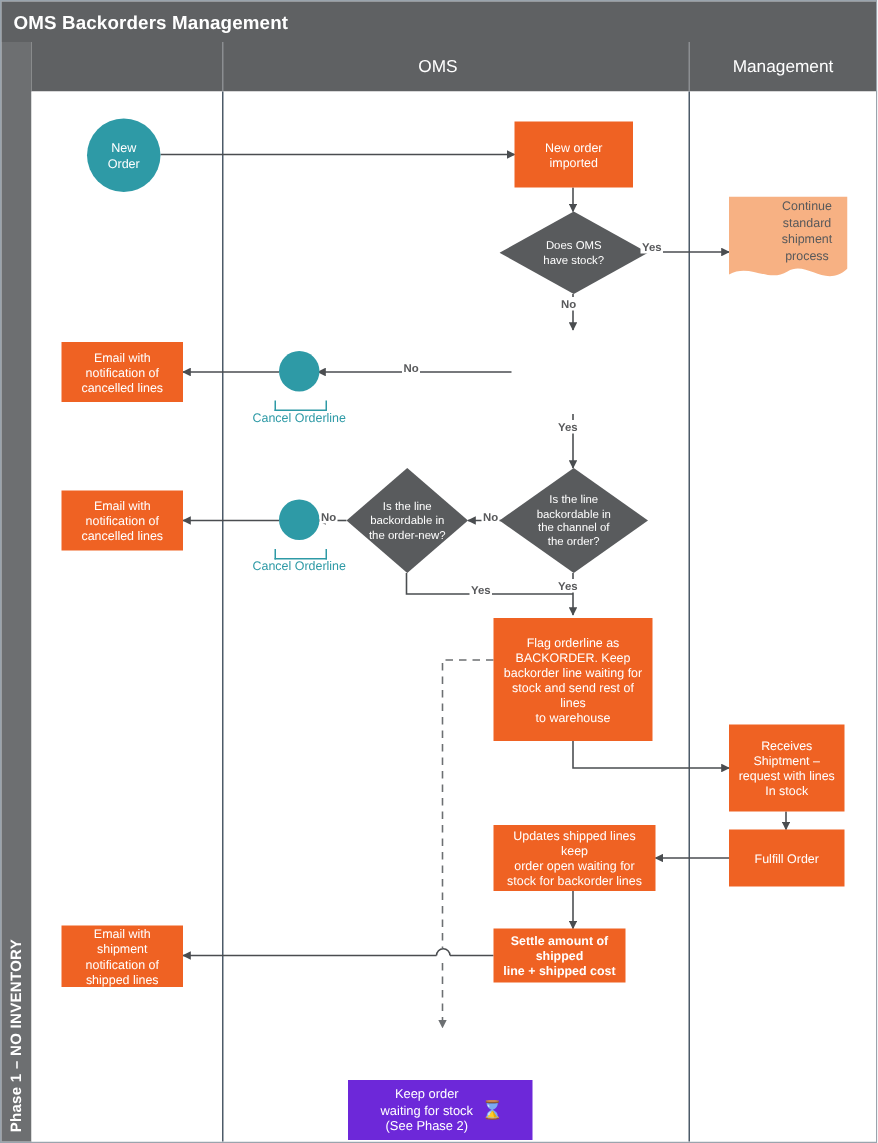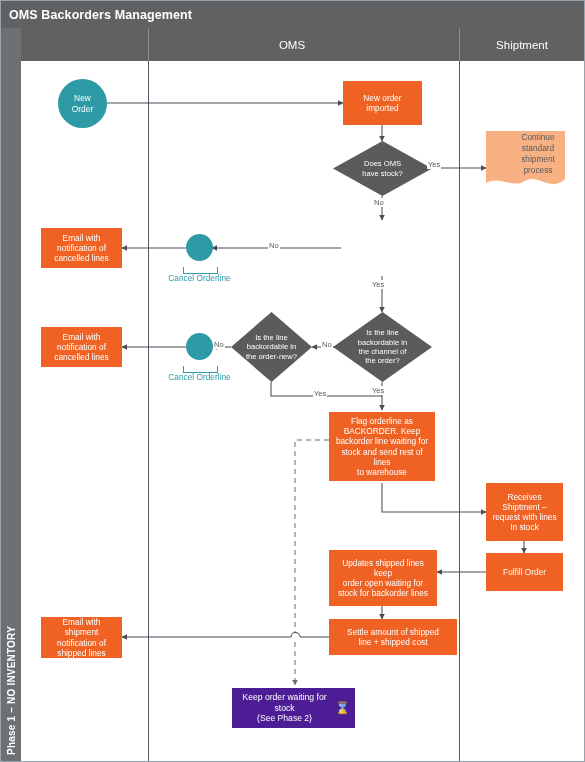--- a/index.html
+++ b/index.html
@@ -113,24 +113,25 @@
     text-align: center;
     line-height: 1.22;
   }
   .box-orange {
     background: #ef6223;
     color: #ffffff;
     font-size: 8.3px;
     padding: 3px 4px;
   }
   .box-blue {
-    background: #4c1d95;
+    background: #6d28d9;
     color: #ffffff;
     font-size: 8.6px;
-    padding: 3px 5px;
+    padding: 3px 19px;
+    margin-top: 32px;
   }
   .diamond-wrap {
     position: absolute;
   }
   .diamond-shape {
     position: absolute;
     left: 0; top: 0;
     width: 100%; height: 100%;
   }
   .diamond-text {
@@ -192,20 +193,21 @@
     border-bottom: 1.3px solid #2e9aa6;
   }
   
   .edge-label {
     position: absolute;
     color: #58595b;
     font-size: 7.6px;
     background: #ffffff;
     padding: 0 1px;
     white-space: nowrap;
+    font-weight: bold;
   }
   
   #edges {
     position: absolute;
     left: 0; top: 0;
     width: 585px; height: 762px;
     pointer-events: none;
   }
   .hourglass {
     font-size: 12px;
@@ -223,21 +225,21 @@
 
   <div class="pool-title">OMS Backorders Management</div>
 
   <div class="phase-band"></div>
   <div class="phase-label">
     <span>Phase 1 – NO INVENTORY</span>
   </div>
 
   <div class="lane-header-row"></div>
   <div class="lane-header" style="left:137px; width:310px;">OMS</div>
-  <div class="lane-header" style="left:460px; width:124px;">Shiptment</div>
+  <div class="lane-header" style="left:460px; width:124px;">Management</div>
   <div class="lane-divider-head" style="left:148px;"></div>
   <div class="lane-divider-head" style="left:459px;"></div>
 
   <div class="lane-body"></div>
   <div class="lane-divider" style="left:148px;"></div>
   <div class="lane-divider" style="left:459px;"></div>
 
   <svg id="edges" viewBox="0 0 585 762">
     <defs>
       <marker id="arrow" viewBox="0 0 10 10" refX="9" refY="5" markerWidth="5.5" markerHeight="5.5" orient="auto-start-reverse">
@@ -354,46 +356,46 @@
   <div class="annot-bracket" style="left:183px; top:366px; width:33px; height:6px;"></div>
   <div class="annot-label" style="left:168px; top:373px; width:63px;">Cancel
 Orderline</div>
 
   <div class="node box-orange" style="left:41px; top:327px; width:81px; height:40px;">
     <span style="white-space:pre-line;">Email with
 notification of
 cancelled lines</span>
   </div>
 
-  <div class="node box-orange" style="left:329px; top:412px; width:106px; height:69px;">
+  <div class="node box-orange" style="left:329px; top:412px; width:106px; height:82px;">
     <span style="white-space:pre-line;">Flag orderline as
 BACKORDER. Keep
 backorder line waiting for
 stock and send rest of lines
 to warehouse</span>
   </div>
 
   <div class="node box-orange" style="left:486px; top:483px; width:77px; height:58px;">
     <span style="white-space:pre-line;">Receives
 Shiptment –
 request with lines
 In stock</span>
   </div>
 
   <div class="node box-orange" style="left:486px; top:553px; width:77px; height:38px;">
     <span style="white-space:pre-line;">Fulfill Order</span>
   </div>
 
-  <div class="node box-orange" style="left:329px; top:550px; width:108px; height:56px;">
+  <div class="node box-orange" style="left:329px; top:550px; width:108px; height:44px;">
     <span style="white-space:pre-line;">Updates shipped lines keep
 order open waiting for
 stock for backorder lines</span>
   </div>
 
-  <div class="node box-orange" style="left:329px; top:619px; width:128px; height:36px;">
+  <div class="node box-orange" style="left:329px; top:619px; width:88px; height:36px;font-weight:bold;">
     <span style="white-space:pre-line;">Settle amount of shipped
 line + shipped cost</span>
   </div>
 
   <div class="node box-orange" style="left:41px; top:617px; width:81px; height:41px;">
     <span style="white-space:pre-line;">Email with
 shipment
 notification of
 shipped lines</span>
   </div>

